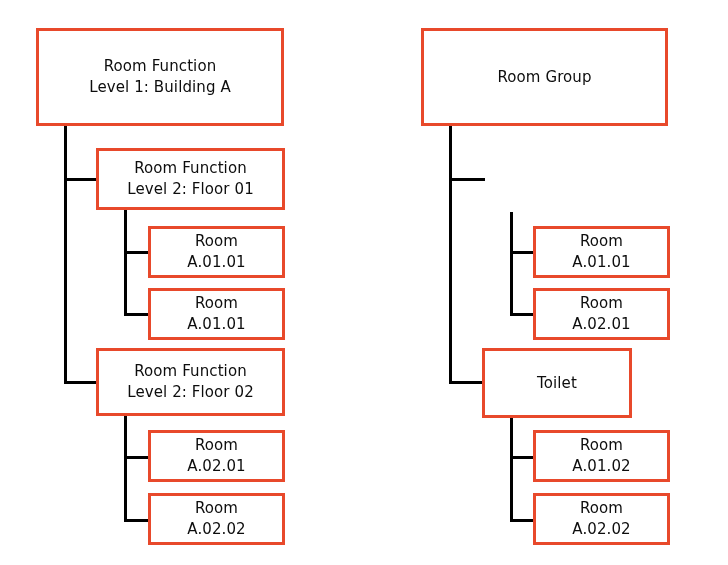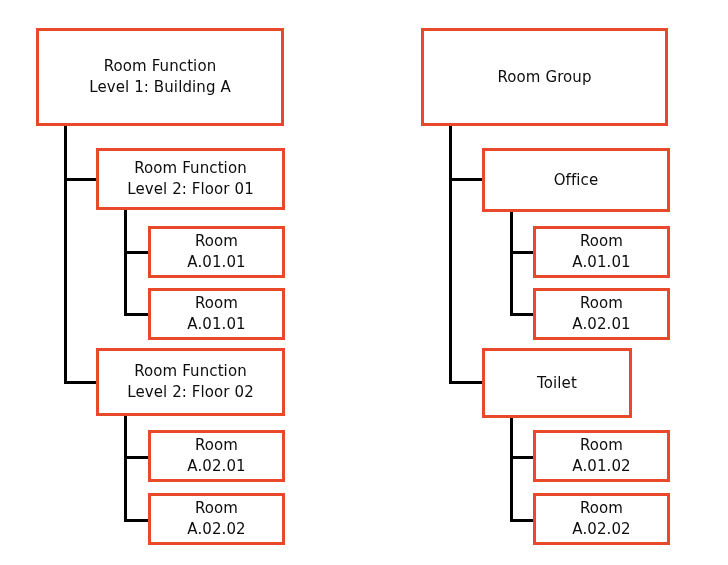--- a/index.html
+++ b/index.html
@@ -100,23 +100,20 @@
   </div>
 
   <div class="node" style="left:421px; top:28px; width:247px; height:98px;">
     <span class="node-label">Room Group</span>
   </div>
 
   <div class="connector v" style="left:449px; top:126px; height:258px;"></div>
   <div class="connector h" style="left:449px; top:178px; width:36px;"></div>
   <div class="connector h" style="left:449px; top:381px; width:36px;"></div>
 
-  <div class="node" style="left:482px; top:148px; width:188px; height:64px;">
-    <span class="node-label">Office</span>
-  </div>
 
   <div class="connector v" style="left:510px; top:212px; height:104px;"></div>
   <div class="connector h" style="left:510px; top:251px; width:26px;"></div>
   <div class="connector h" style="left:510px; top:313px; width:26px;"></div>
 
   <div class="node" style="left:533px; top:226px; width:137px; height:52px;">
     <span class="node-label">Room
 A.01.01</span>
   </div>
   <div class="node" style="left:533px; top:288px; width:137px; height:52px;">

